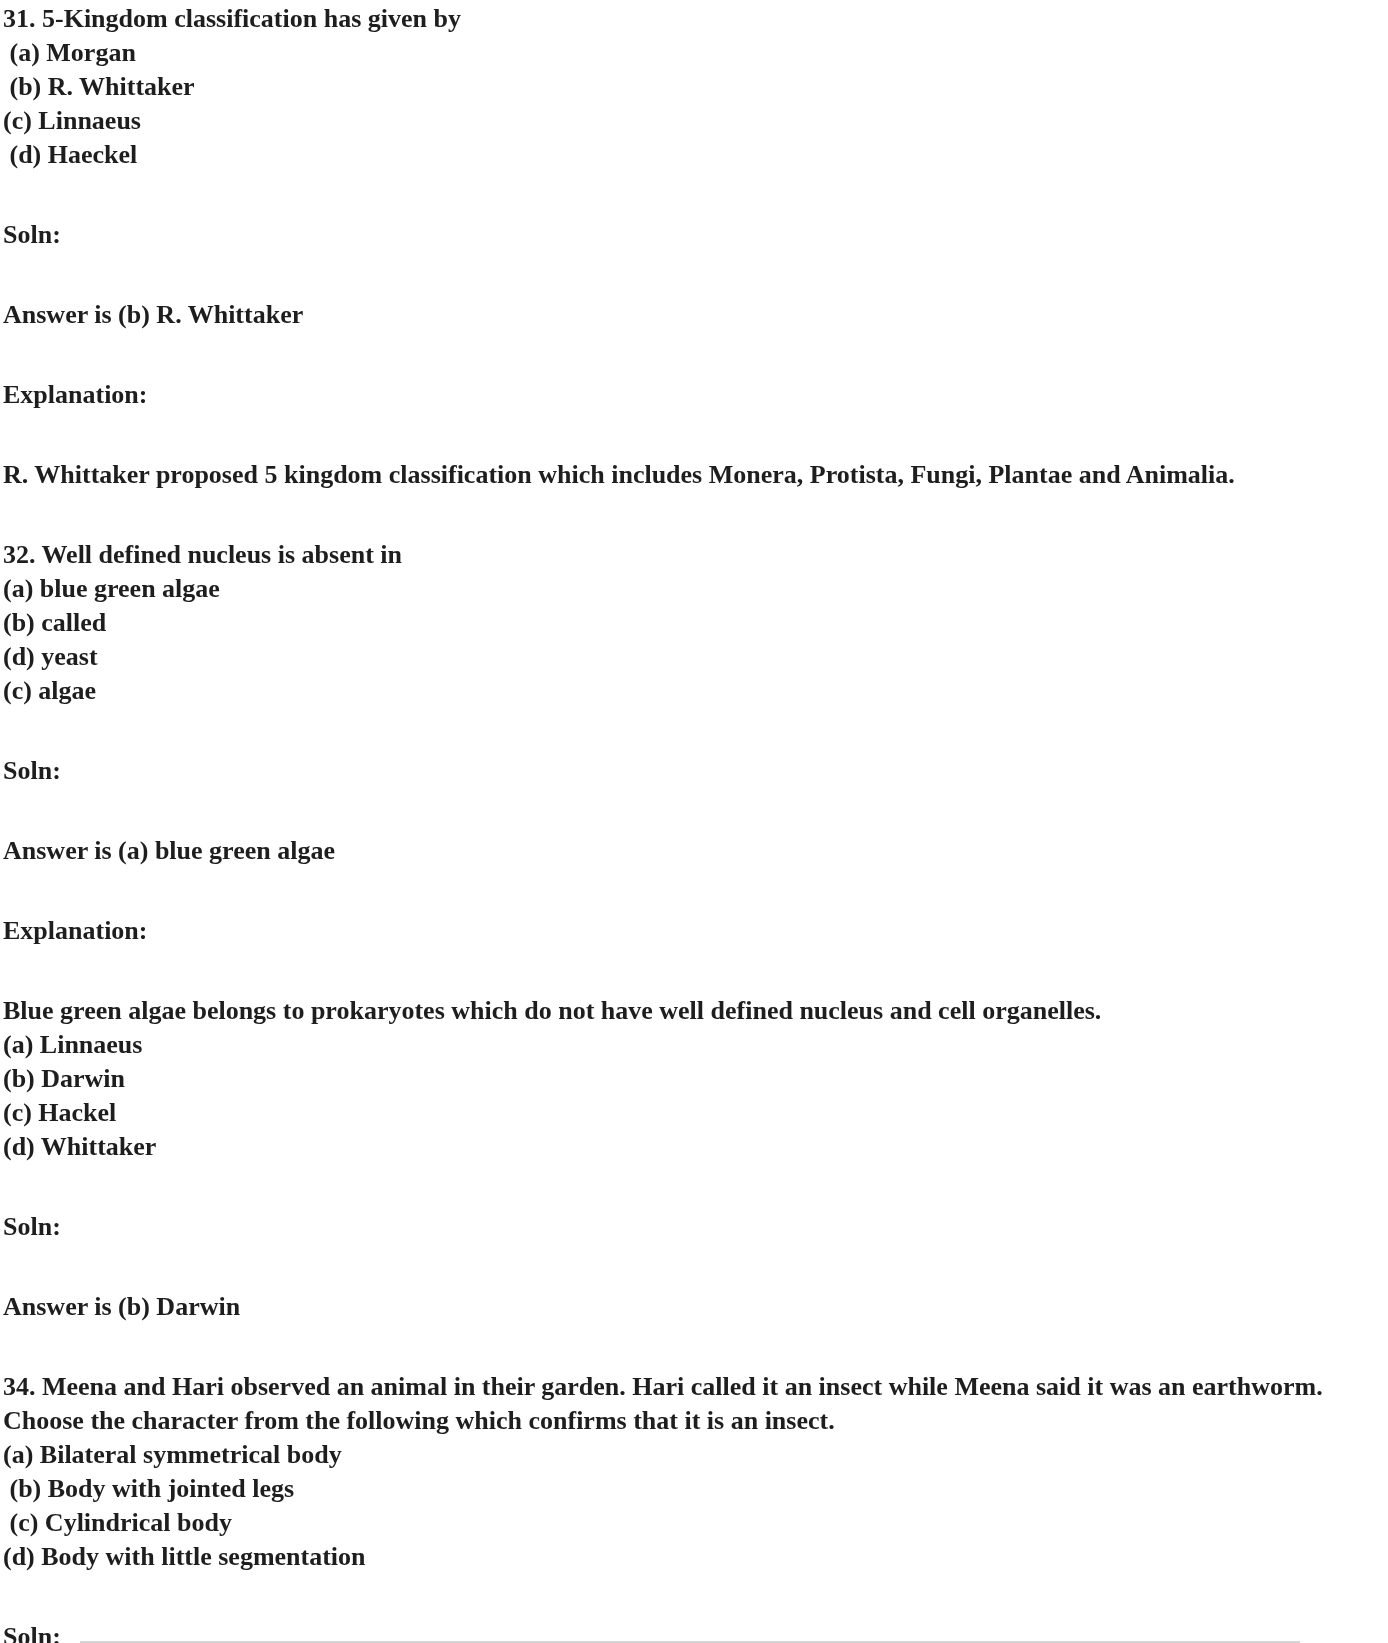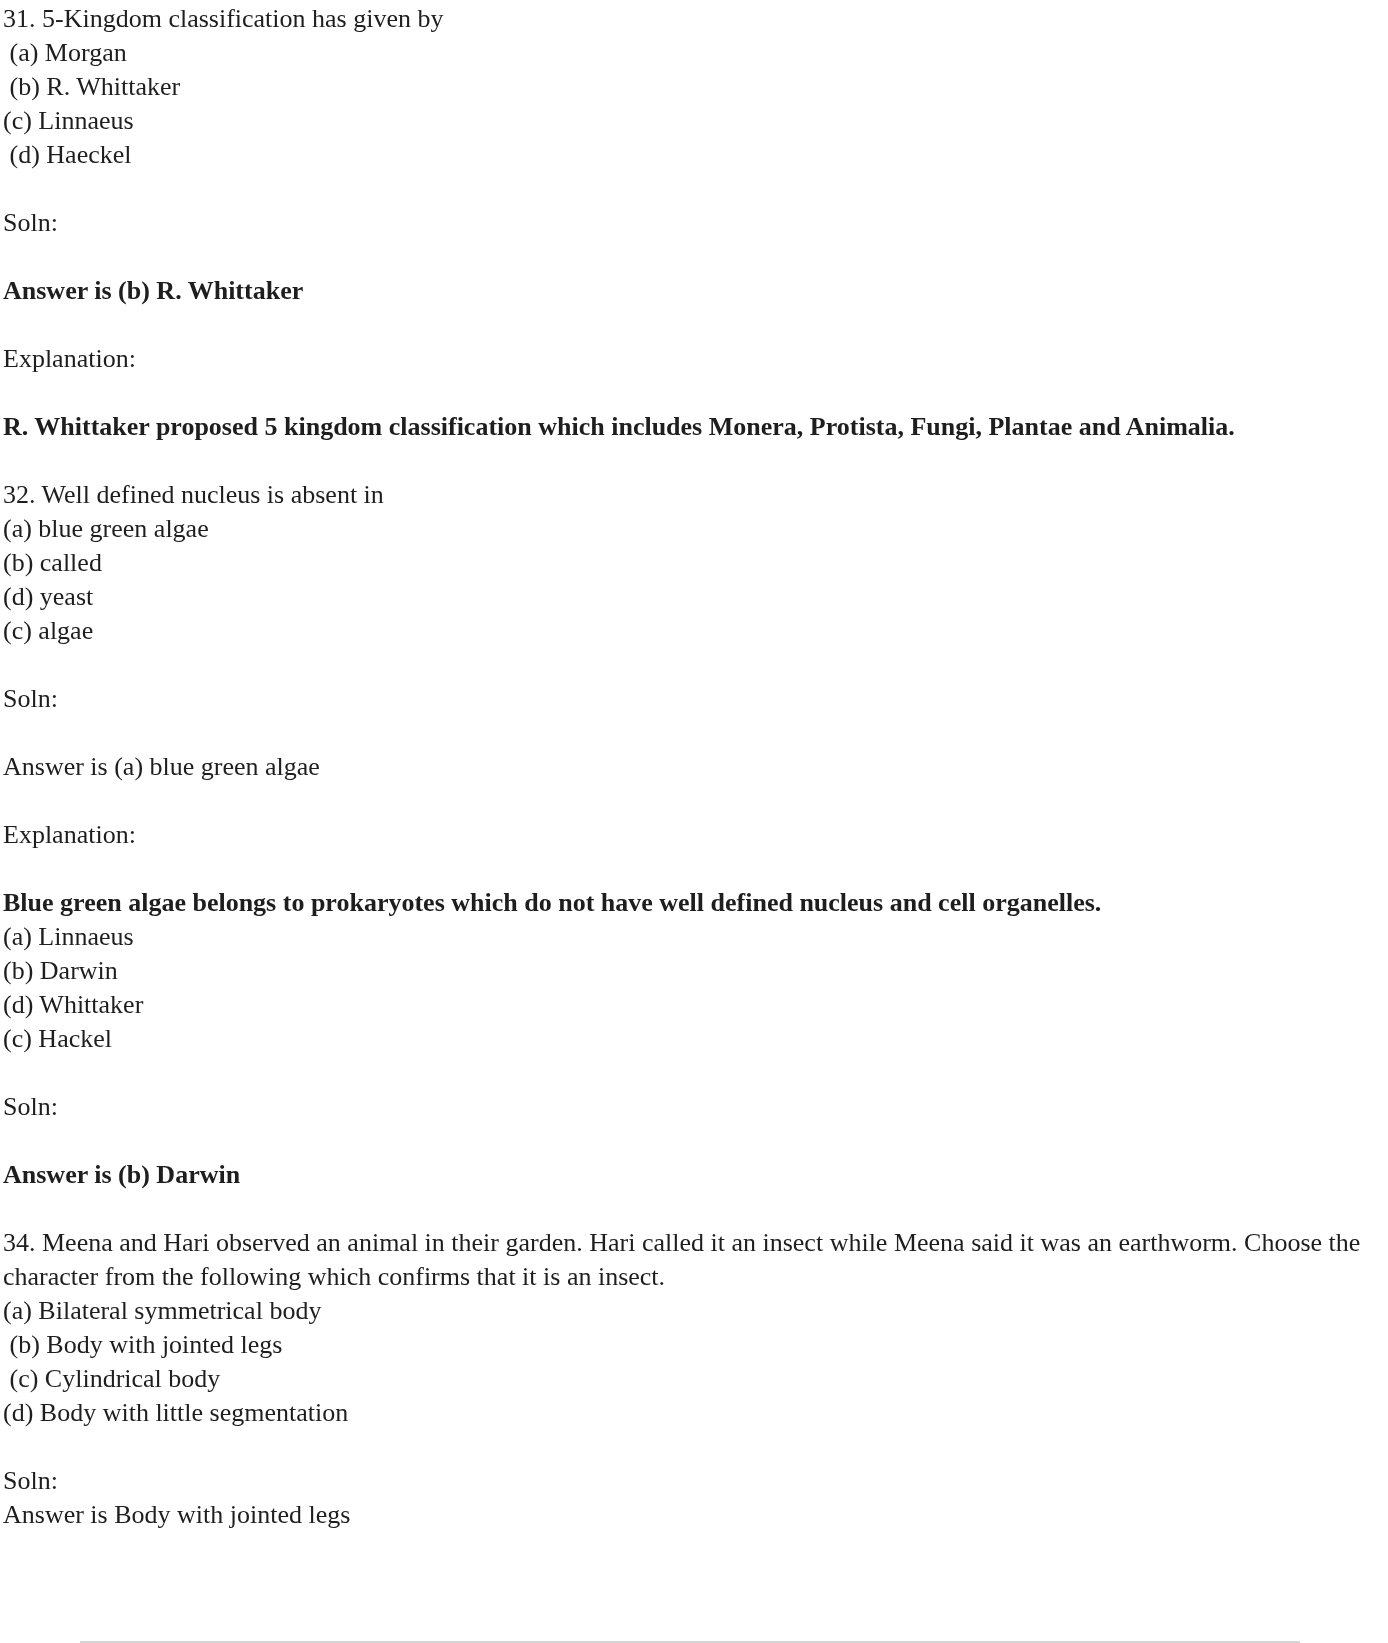--- a/index.html
+++ b/index.html
@@ -16,23 +16,23 @@
     font-size: 26px;
     line-height: 34px;
     color: #1e1e1e;
   }
   .page {
     padding: 2px 0 0 3px;
   }
   .line {
     white-space: pre-wrap;
   }
-  .bold { font-weight: normal; }
+  .bold { font-weight: bold; }
   .regular { font-weight: bold; }
-  .gap { margin-top: 34px; }
+  .gap { margin-top: 46px; }
   .wrap { white-space: normal; }
   .bottom-artifact {
     position: absolute;
     left: 80px;
     bottom: 0;
     width: 1220px;
     height: 2px;
     background: #b9b9b9;
     opacity: 0.6;
   }
@@ -62,22 +62,22 @@
     <div class="line bold">(c) algae</div>
     <div class="line bold gap">Soln:</div>
     <div class="line bold gap">Answer is (a) blue green algae</div>
     <div class="line bold gap">Explanation:</div>
     <div class="line regular gap wrap">Blue green algae belongs to prokaryotes which do not have well defined nucleus and cell organelles.</div>
   </section>
 
   <section>
     <div class="line bold">(a) Linnaeus</div>
     <div class="line bold">(b) Darwin</div>
+    <div class="line bold">(c) Hackel</div>
     <div class="line bold">(d) Whittaker</div>
-    <div class="line bold">(c) Hackel</div>
     <div class="line bold gap">Soln:</div>
     <div class="line regular gap">Answer is (b) Darwin</div>
   </section>
 
   <section>
     <div class="line bold gap wrap">34. Meena and Hari observed an animal in their garden. Hari called it an insect while Meena said it was an earthworm. Choose the character from the following which confirms that it is an insect.</div>
     <div class="line bold">(a) Bilateral symmetrical body</div>
     <div class="line bold"> (b) Body with jointed legs</div>
     <div class="line bold"> (c) Cylindrical body</div>
     <div class="line bold">(d) Body with little segmentation</div>

